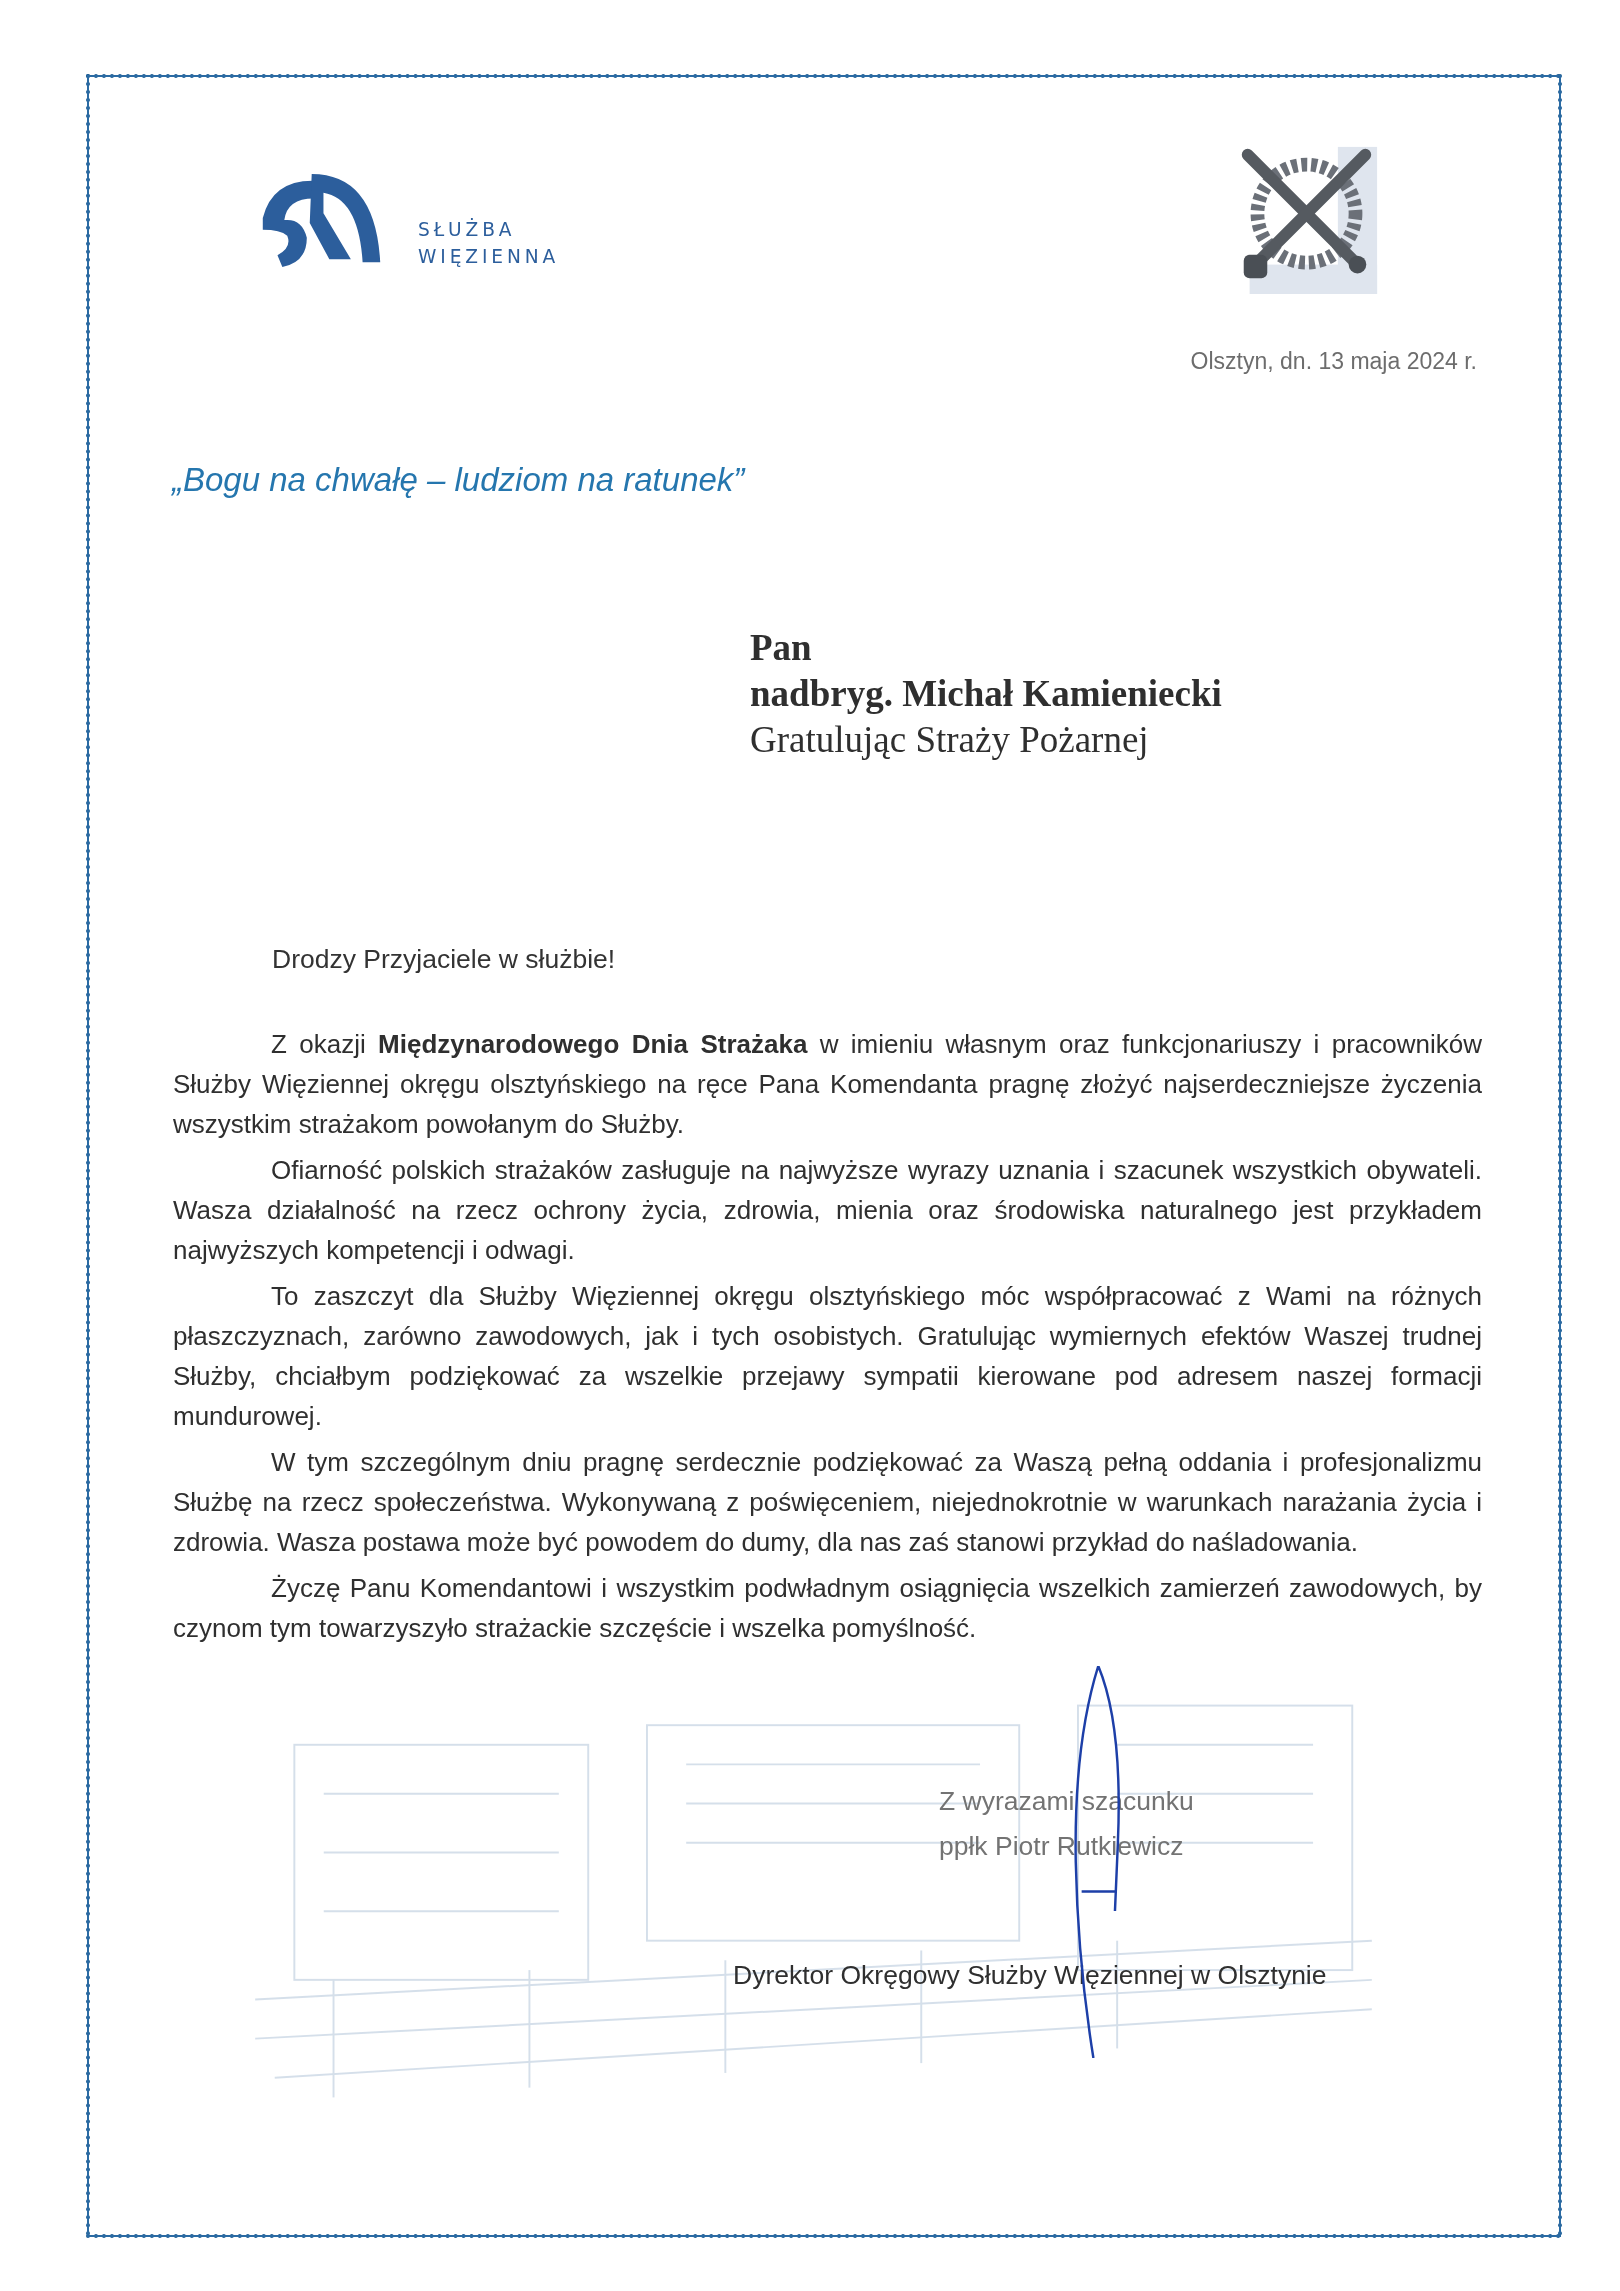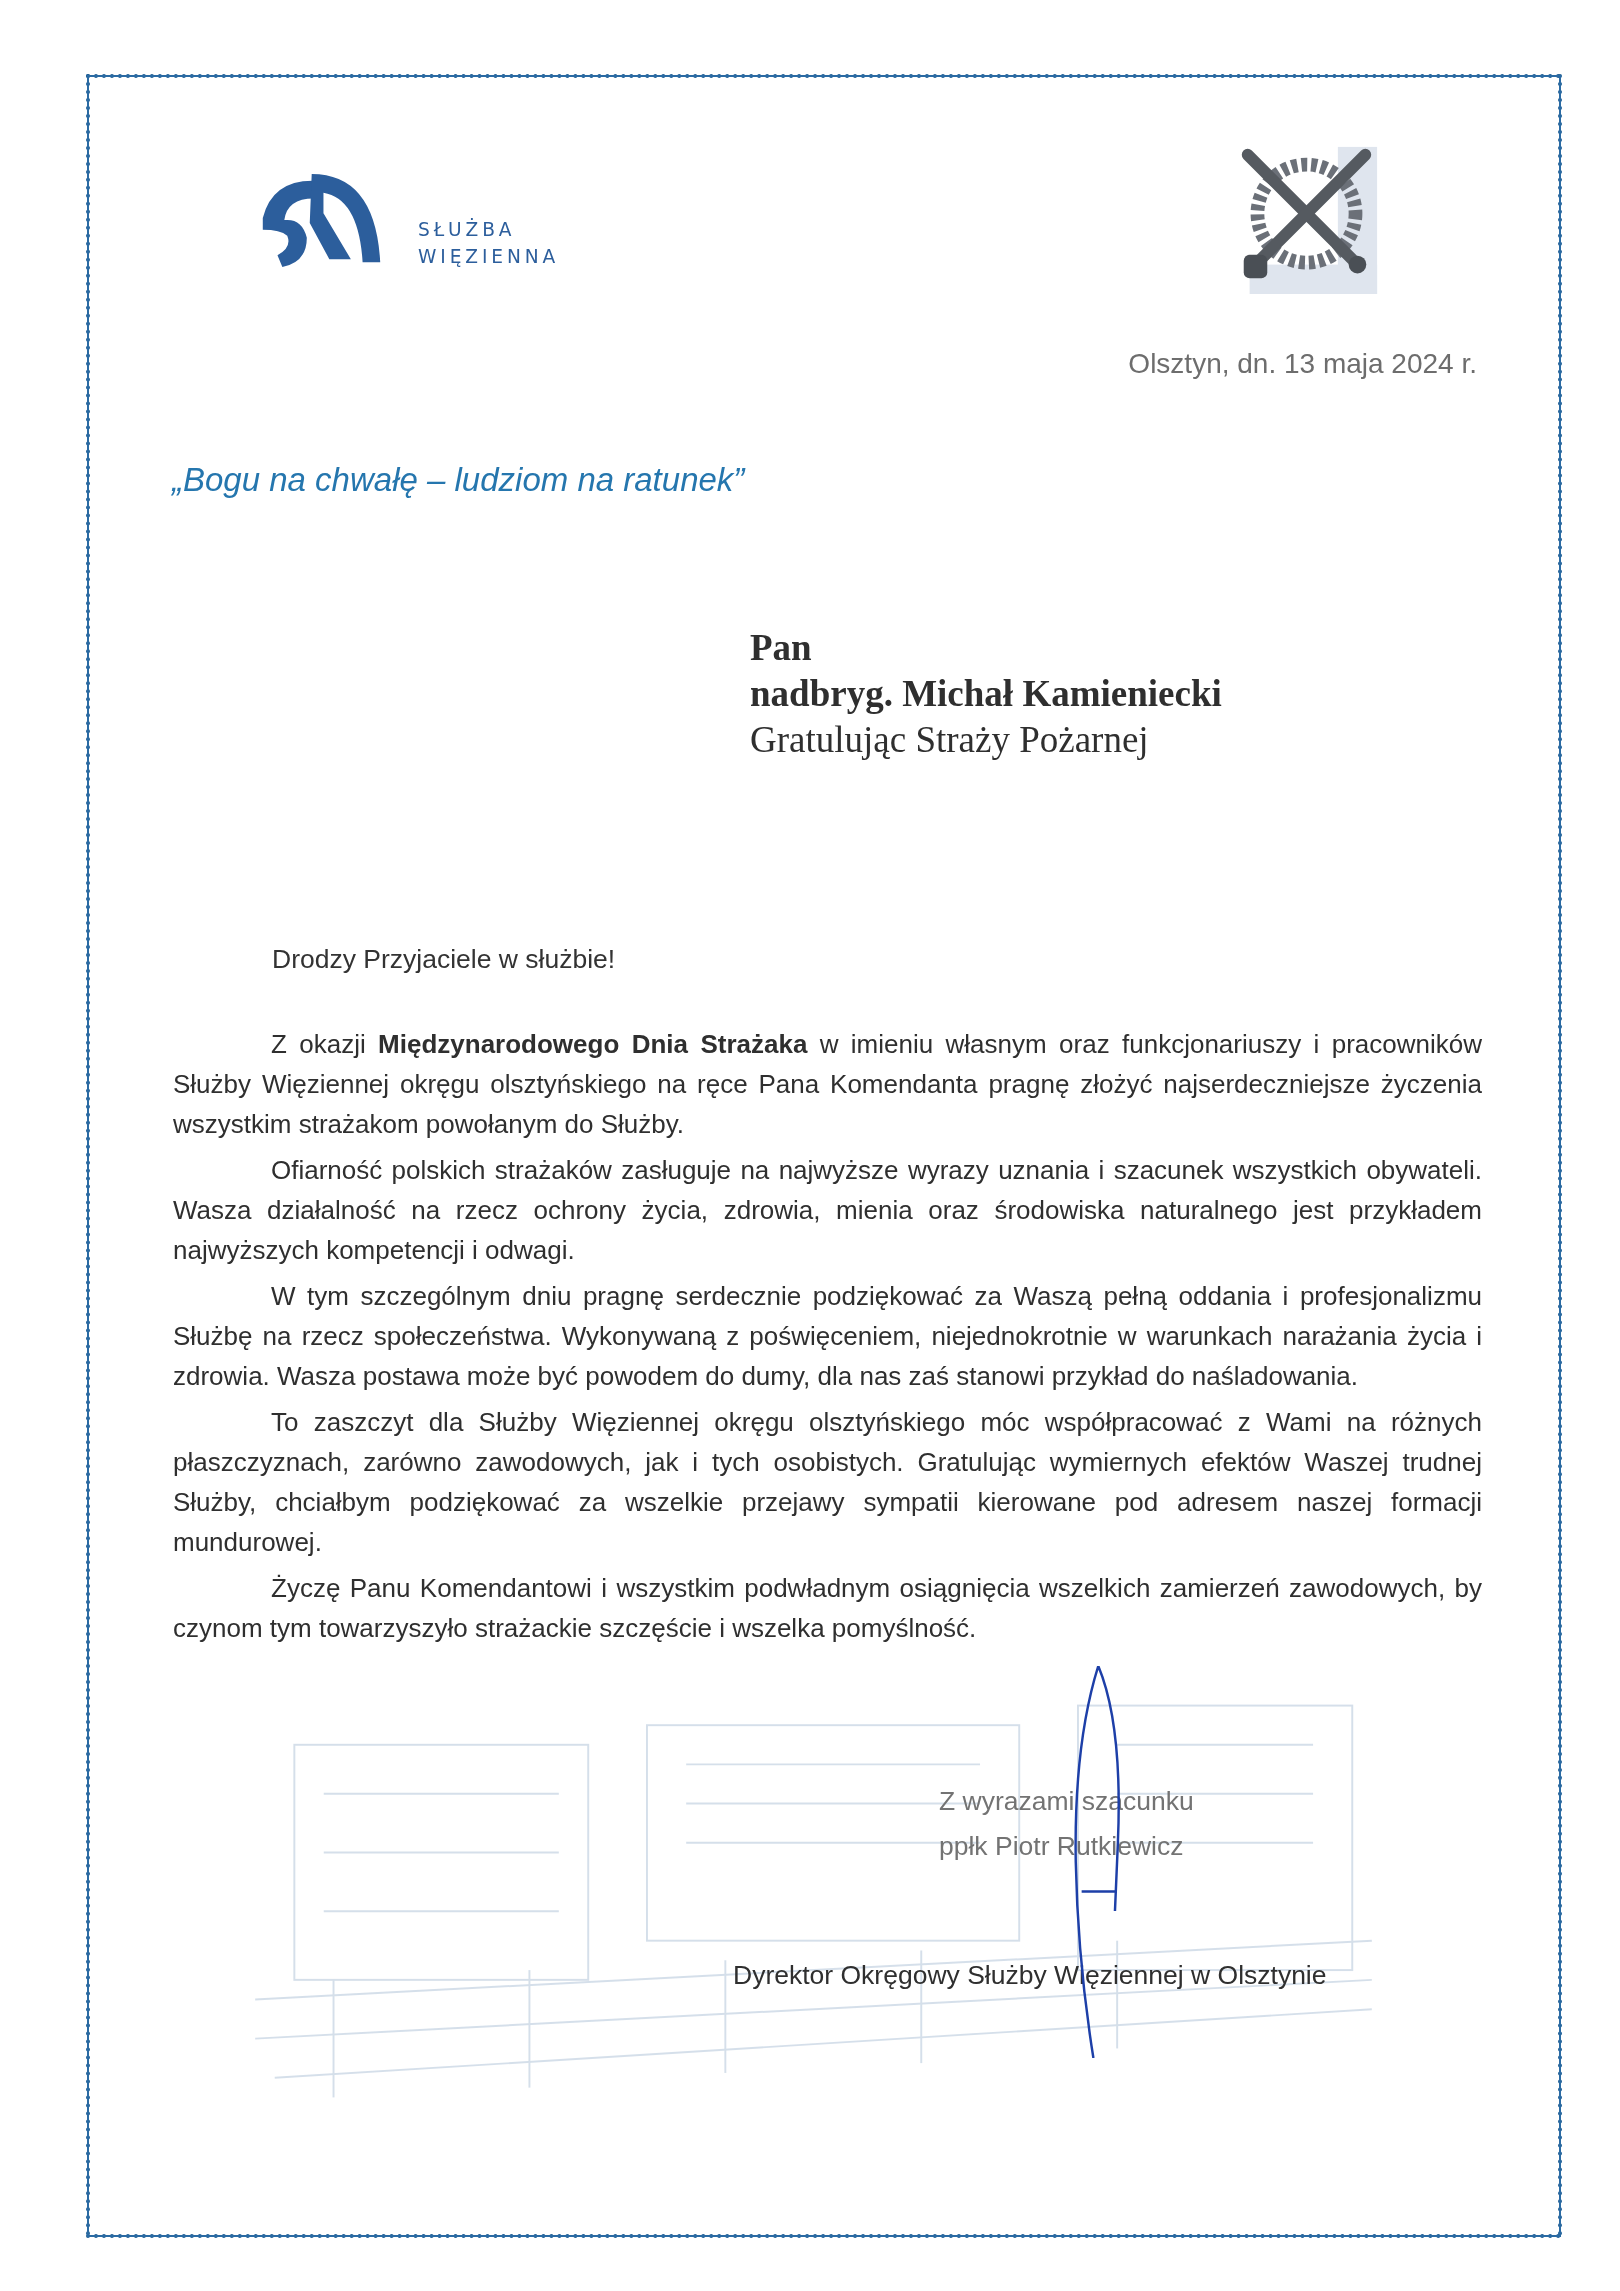--- a/index.html
+++ b/index.html
@@ -18,21 +18,21 @@
     opacity: 0.28;
   }
   .logo { position: absolute; left: 253px; top: 169px; width: 314px; height: 108px; }
   .logo svg { position: absolute; left: 0; top: 0; }
   .logo-text {
     position: absolute; left: 165px; top: 47px; color: #2c5e9c;
     font-family: "DejaVu Sans", sans-serif; font-size: 18.6px; letter-spacing: 3.9px; line-height: 27.4px;
   }
   .emblem { position: absolute; left: 1230px; top: 137px; width: 152px; height: 162px; }
   .date {
-    position: absolute; right: 143px; top: 348px; font-size: 28px; color: #6d6d6d;
+    position: absolute; right: 143px; top: 348px; font-size: 23px; color: #6d6d6d;
     font-family: "Liberation Sans", sans-serif;
   }
   .motto {
     position: absolute; left: 172px; top: 461px; font-size: 33px; color: #2576ae;
     font-family: Liberation Sans, sans-serif; font-style: italic;
   }
   .addressee {
     position: absolute; left: 750px; top: 625px; font-family: "Liberation Serif", serif;
     font-size: 37px; line-height: 46px; color: #2f2f2f;
   }
@@ -101,22 +101,22 @@
   <div class="b">Pan</div>
   <div class="b">nadbryg. Michał Kamieniecki</div>
   <div>Gratulując Straży Pożarnej</div>
 </div>
 
 <div class="greeting">Drodzy Przyjaciele w służbie!</div>
 
 <div class="body-text">
   <p><span>Z okazji </span><b>Międzynarodowego Dnia Strażaka</b><span> w imieniu własnym oraz funkcjonariuszy i pracowników Służby Więziennej okręgu olsztyńskiego na ręce Pana Komendanta pragnę złożyć najserdeczniejsze życzenia wszystkim strażakom powołanym do Służby.</span></p>
   <p>Ofiarność polskich strażaków zasługuje na najwyższe wyrazy uznania i szacunek wszystkich obywateli. Wasza działalność na rzecz ochrony życia, zdrowia, mienia oraz środowiska naturalnego jest przykładem najwyższych kompetencji i odwagi.</p>
+  <p>To zaszczyt dla Służby Więziennej okręgu olsztyńskiego móc współpracować z Wami na różnych płaszczyznach, zarówno zawodowych, jak i tych osobistych. Gratulując wymiernych efektów Waszej trudnej Służby, chciałbym podziękować za wszelkie przejawy sympatii kierowane pod adresem naszej formacji mundurowej.</p>
   <p>W tym szczególnym dniu pragnę serdecznie podziękować za Waszą pełną oddania i profesjonalizmu Służbę na rzecz społeczeństwa. Wykonywaną z poświęceniem, niejednokrotnie w warunkach narażania życia i zdrowia. Wasza postawa może być powodem do dumy, dla nas zaś stanowi przykład do naśladowania.</p>
-  <p>To zaszczyt dla Służby Więziennej okręgu olsztyńskiego móc współpracować z Wami na różnych płaszczyznach, zarówno zawodowych, jak i tych osobistych. Gratulując wymiernych efektów Waszej trudnej Służby, chciałbym podziękować za wszelkie przejawy sympatii kierowane pod adresem naszej formacji mundurowej.</p>
   <p>Życzę Panu Komendantowi i wszystkim podwładnym osiągnięcia wszelkich zamierzeń zawodowych, by czynom tym towarzyszyło strażackie szczęście i wszelka pomyślność.</p>
 </div>
 
 <div class="closing">
   <div>Z wyrazami szacunku</div>
   <div>ppłk Piotr Rutkiewicz</div>
 </div>
 <div class="role">Dyrektor Okręgowy Służby Więziennej w Olsztynie</div>
 
 <svg class="signature" viewBox="0 0 120 400">

